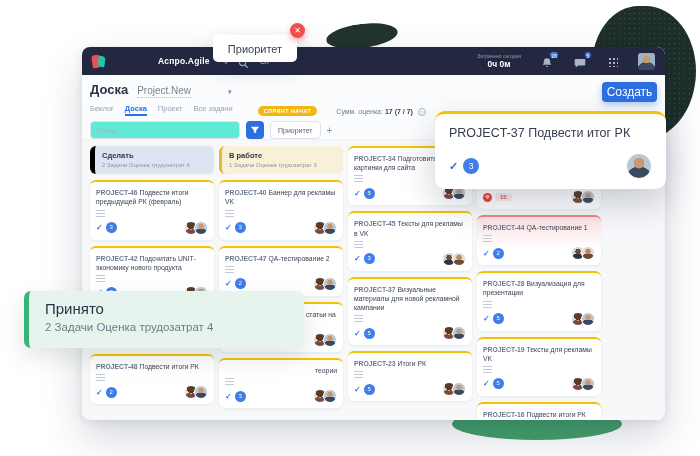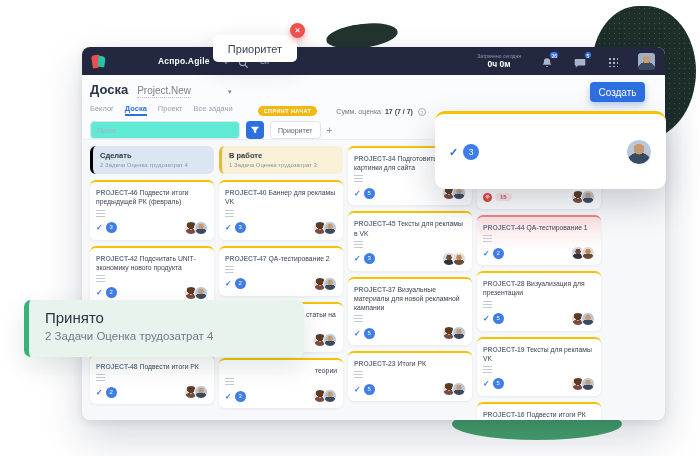--- a/index.html
+++ b/index.html
@@ -38,22 +38,22 @@
   .nav-avatar { width:17px; height:17px; border-radius:3px; flex:none;
     background: radial-gradient(circle at 50% 38%, #c9996f 0 27%, transparent 29%),
                 radial-gradient(circle at 50% 108%, #3a4a63 0 46%, transparent 48%), #9db0c6; }
 
   
   .bhead { position:relative; padding:7px 8px 0 8px; height:65px; background:#fbfcfd; border-bottom:1px solid #eef0f4; }
   .trow { display:flex; align-items:baseline; gap:9px; }
   .btitle { font-size:13px; font-weight:bold; color:#2b3447; }
   .bproject { font-size:10px; color:#7a8290; border-bottom:1px dotted #b9c2cf; padding-bottom:1px; }
   .chev { font-size:7px; color:#7a8290; margin-left:28px; }
-  .create-btn { position:absolute; right:20px; top:7px; width:55px; height:20px; background:#2e6fe0; color:#fff;
-                font-size:10px; border:none; border-radius:4px; font-family:inherit;
+  .create-btn { position:absolute; right:8px; top:7px; width:55px; height:20px; background:#2e6fe0; color:#fff;
+                font-size:12px; border:none; border-radius:4px; font-family:inherit;
                 box-shadow:0 3px 7px rgba(46,111,224,.35); }
   .tabs { display:flex; align-items:flex-end; gap:11px; margin-top:6px; }
   .tab { font-size:7.5px; color:#98a1b0; padding-bottom:3px; }
   .tab.active { color:#2e6fe0; font-weight:bold; box-shadow:inset 0 -2px 0 #2e6fe0; }
   .sprint { margin-left:14px; background:#f2b712; color:#fff; font-size:5.5px; font-weight:bold;
             letter-spacing:.4px; padding:2px 6px; border-radius:7px; }
   .sum { font-size:7px; color:#707a89; margin-left:8px; }
   .sum b { color:#3c4457; font-weight:bold; }
   .qmark { display:inline-block; width:8px; height:8px; border:1px solid #aab2c0; border-radius:50%; color:#aab2c0;
            font-size:5.5px; line-height:8px; text-align:center; vertical-align:middle; margin-left:3px; }
@@ -66,21 +66,21 @@
   .chip { height:18px; background:#fff; border:1px solid #dfe3ea; border-radius:4px; font-size:7px;
           color:#5a6372; display:flex; align-items:center; padding:0 7px; }
   .fplus { color:#8a94a3; font-size:10px; }
 
   
   .columns { display:flex; gap:5px; padding:6px 8px 0 8px; height:280px; overflow:hidden; }
   .col { width:124px; flex:none; display:flex; flex-direction:column; gap:6px; }
   .colhead { border-radius:6px; padding:5px 7px; line-height:1.35; }
   .colhead .cn { font-size:7.5px; font-weight:bold; color:#2f3747; }
   .colhead .cm { font-size:6px; color:#8c95a5; }
-  .ch-blue   { background:#dce6f3; border-left:3px solid #000000; }
+  .ch-blue   { background:#dce6f3; border-left:5px solid #000000; }
   .ch-yellow { background:#f8f0d7; border-left:3px solid #e8b931; }
   .ch-purple { background:#f5f5fa; border-left:3px solid #7c6bd6; }
   .colspacer { height:30px; }
 
   .card { background:#fff; border-radius:6px; border-top:2px solid #f3c200; padding:6px 6px 5px 6px;
           box-shadow:0 1px 3px rgba(40,50,80,.08); }
   .card.alert { border-top-color:#ee8585; background:linear-gradient(#fde3e3, #fff 70%); }
   .ct { font-size:6.8px; line-height:1.35; color:#3c4356; }
   .ct .cid { color:#6b788f; font-weight:bold; margin-right:2px; }
   .ct.frag { text-align:right; }
@@ -118,21 +118,21 @@
   .ovl-card { position:absolute; z-index:5; left:435px; top:111px; width:231px; height:78px; background:#fff;
               border-radius:10px; border-top:3px solid #f3c200; box-shadow:0 14px 34px rgba(30,40,70,.22);
               padding:12px 14px 10px 14px; }
   .ovl-card .ot { font-size:12.5px; color:#353c4b; }
   .ovl-foot { display:flex; align-items:center; margin-top:13px; }
   .ovl-foot .chk { font-size:11px; }
   .ovl-foot .bdg { width:16px; height:16px; line-height:16px; font-size:8.5px; margin-left:5px; }
   .ovl-foot .av { width:26px; height:26px; margin-left:auto; }
   .accepted { position:absolute; z-index:5; left:24px; top:291px; width:280px; height:57px; background:#e7f4ed;
               border-left:5px solid #38b277; border-radius:7px; box-shadow:0 10px 24px rgba(40,80,60,.14);
-              padding:9px 16px;margin-top:9px; }
+              padding:9px 16px; }
   .accepted .at { font-size:15px; color:#2a3344; font-weight:500; }
   .accepted .am { font-size:11.5px; color:#6f7a88; margin-top:4px; }
 </style>
 </head>
 <body>
 
 <div class="stage">
 
   <div class="blob blob-tr"></div>
   <div class="blob blob-top"></div>
@@ -411,20 +411,21 @@
 
     </div>
   </div>
 
   <div class="tooltip">
     <span>Приоритет</span>
     <span class="tt-close">✕</span>
   </div>
 
   <div class="ovl-card">
+    <div class="ot">PROJECT-37 Подвести итог РК</div>
     <div class="ovl-foot">
       <span class="chk">✓</span>
       <span class="bdg">3</span>
       <i class="av av-m"></i>
     </div>
   </div>
 
   <div class="accepted">
     <div class="at">Принято</div>
     <div class="am">2 Задачи   Оценка трудозатрат 4</div>

